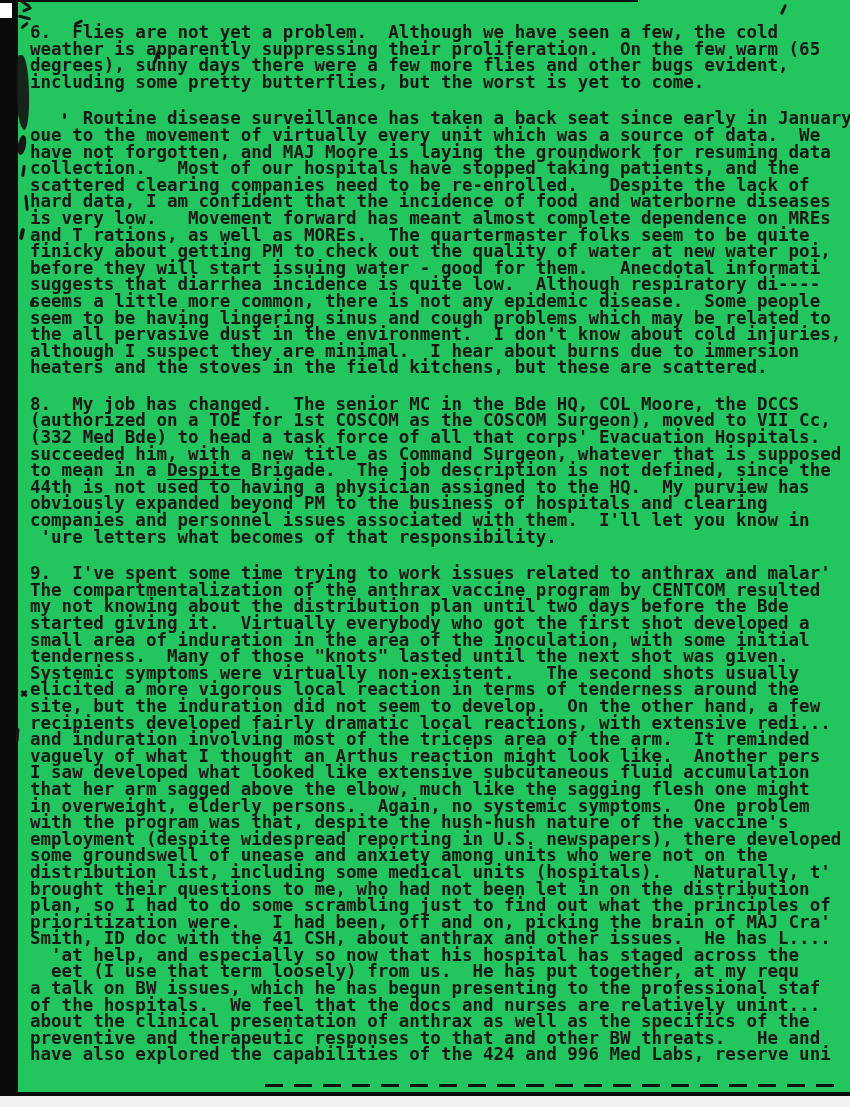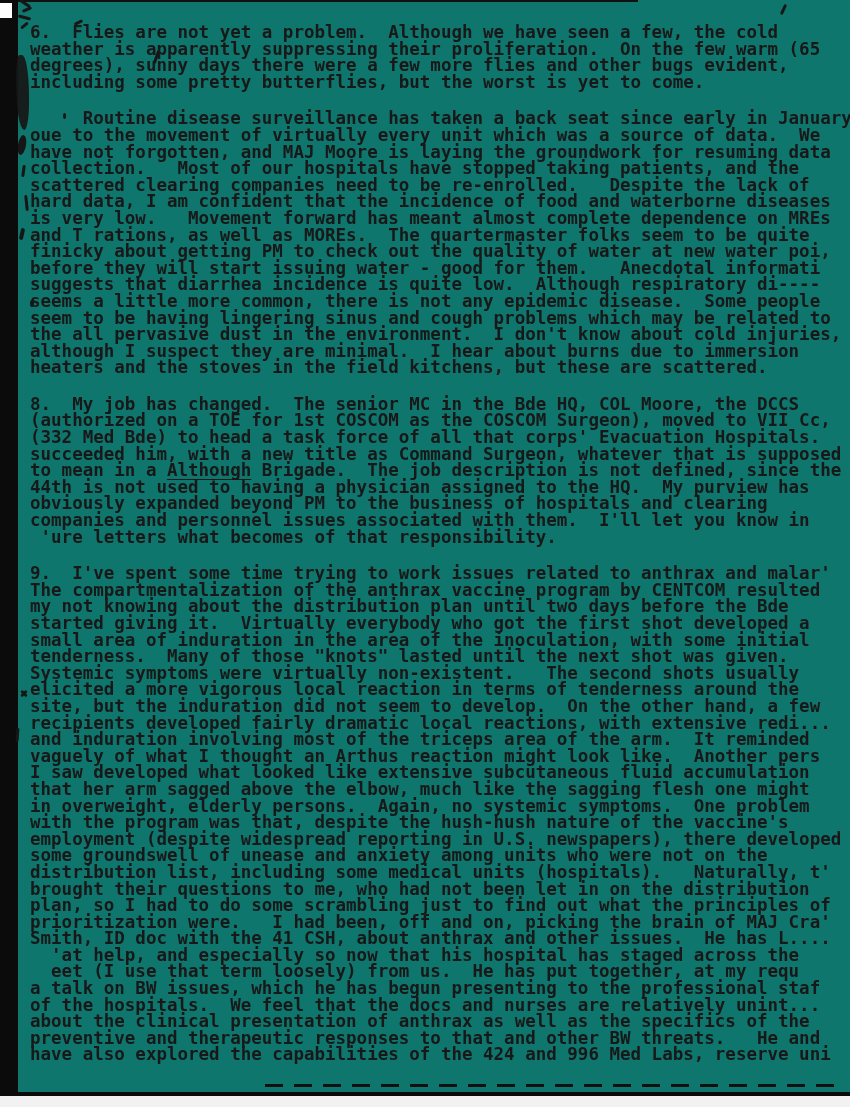--- a/index.html
+++ b/index.html
@@ -9,21 +9,21 @@
     height: 1107px;
     overflow: hidden;
     background: #f2f2f2;
     font-family: "DejaVu Sans Mono", "Liberation Mono", monospace;
   }
   .page {
     position: absolute;
     left: 0; top: 0;
     width: 850px;
     height: 1096px;
-    background: #0f766e;
+    background: #22c55e;
     overflow: hidden;
   }
   
   .edge-strip {
     position: absolute;
     left: 0; top: 0;
     width: 18px;
     height: 1092px;
     background: #0b0b0b;
   }
@@ -146,21 +146,21 @@
 seems a little more common, there is not any epidemic disease.  Some people
 seem to be having lingering sinus and cough problems which may be related to
 the all pervasive dust in the environment.  I don't know about cold injuries,
 although I suspect they are minimal.  I hear about burns due to immersion
 heaters and the stoves in the field kitchens, but these are scattered.</pre>
 
     <pre class="para"><span>8.  My job has changed.  The senior MC in the Bde HQ, COL Moore, the DCCS
 (authorized on a TOE for 1st COSCOM as the COSCOM Surgeon), moved to VII Cc,
 (332 Med Bde) to head a task force of all that corps' Evacuation Hospitals.
 succeeded him, with a new title as Command Surgeon, whatever that is supposed
-to mean in a </span><span class="u">Although</span><span> Brigade.  The job description is not defined, since the
+to mean in a </span><span class="u">Despite</span><span> Brigade.  The job description is not defined, since the
 44th is not used to having a physician assigned to the HQ.  My purview has
 obviously expanded beyond PM to the business of hospitals and clearing
 companies and personnel issues associated with them.  I'll let you know in
  'ure letters what becomes of that responsibility.</span></pre>
 
     <pre class="para">9.  I've spent some time trying to work issues related to anthrax and malar'
 The compartmentalization of the anthrax vaccine program by CENTCOM resulted
 my not knowing about the distribution plan until two days before the Bde
 started giving it.  Virtually everybody who got the first shot developed a
 small area of induration in the area of the inoculation, with some initial

